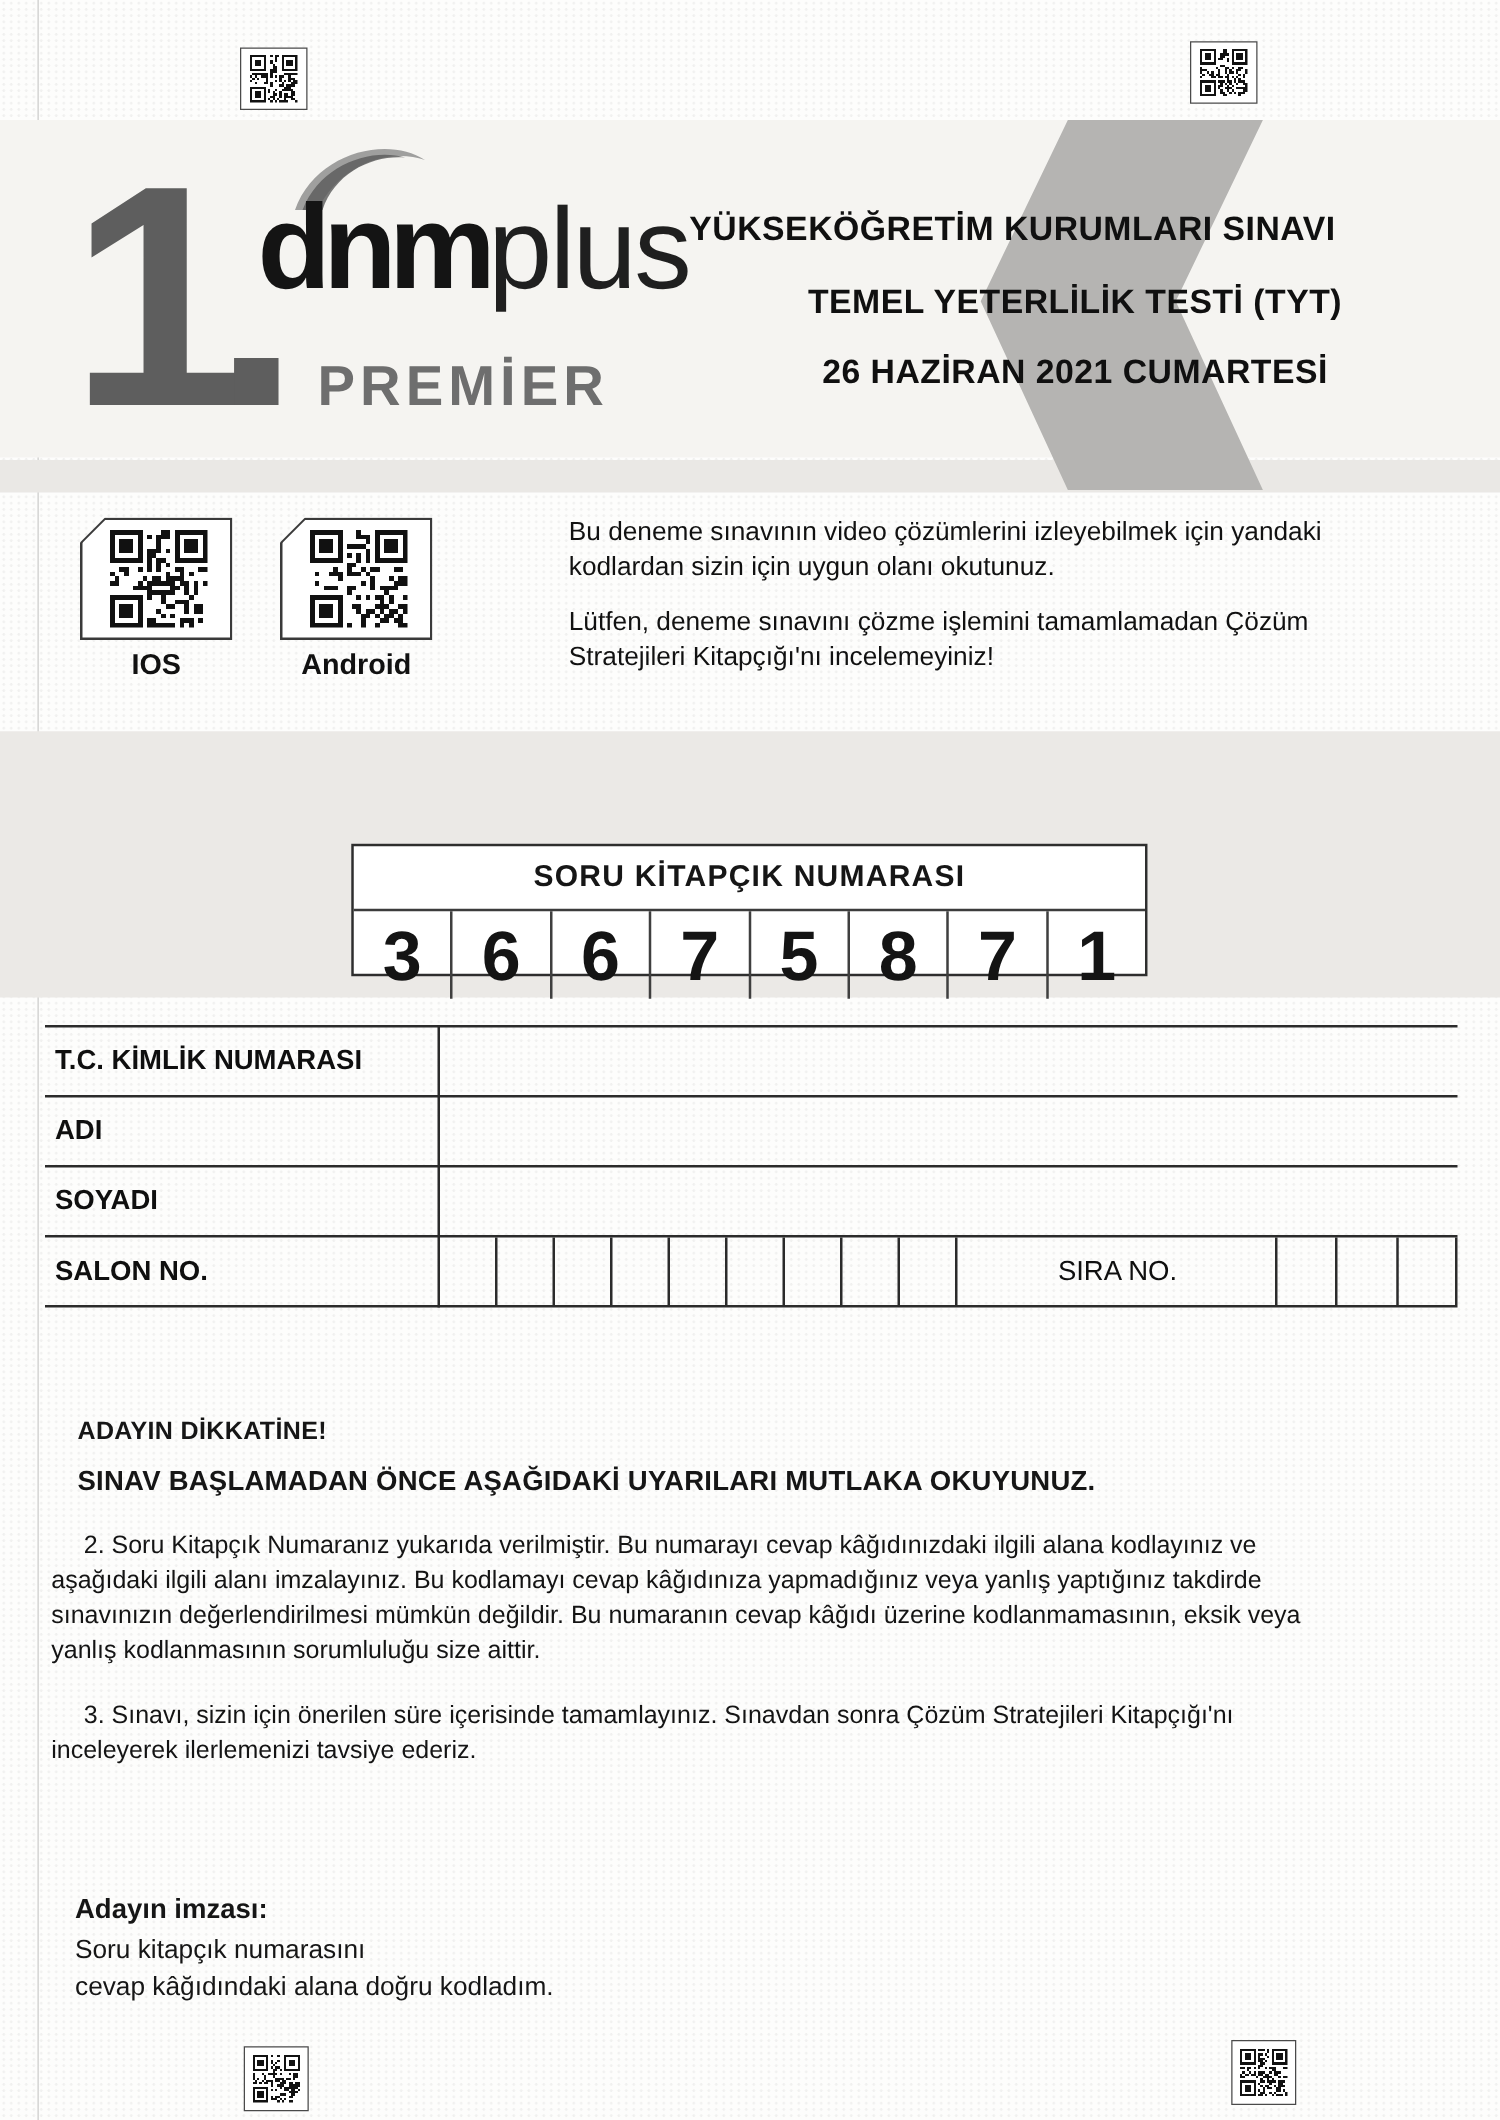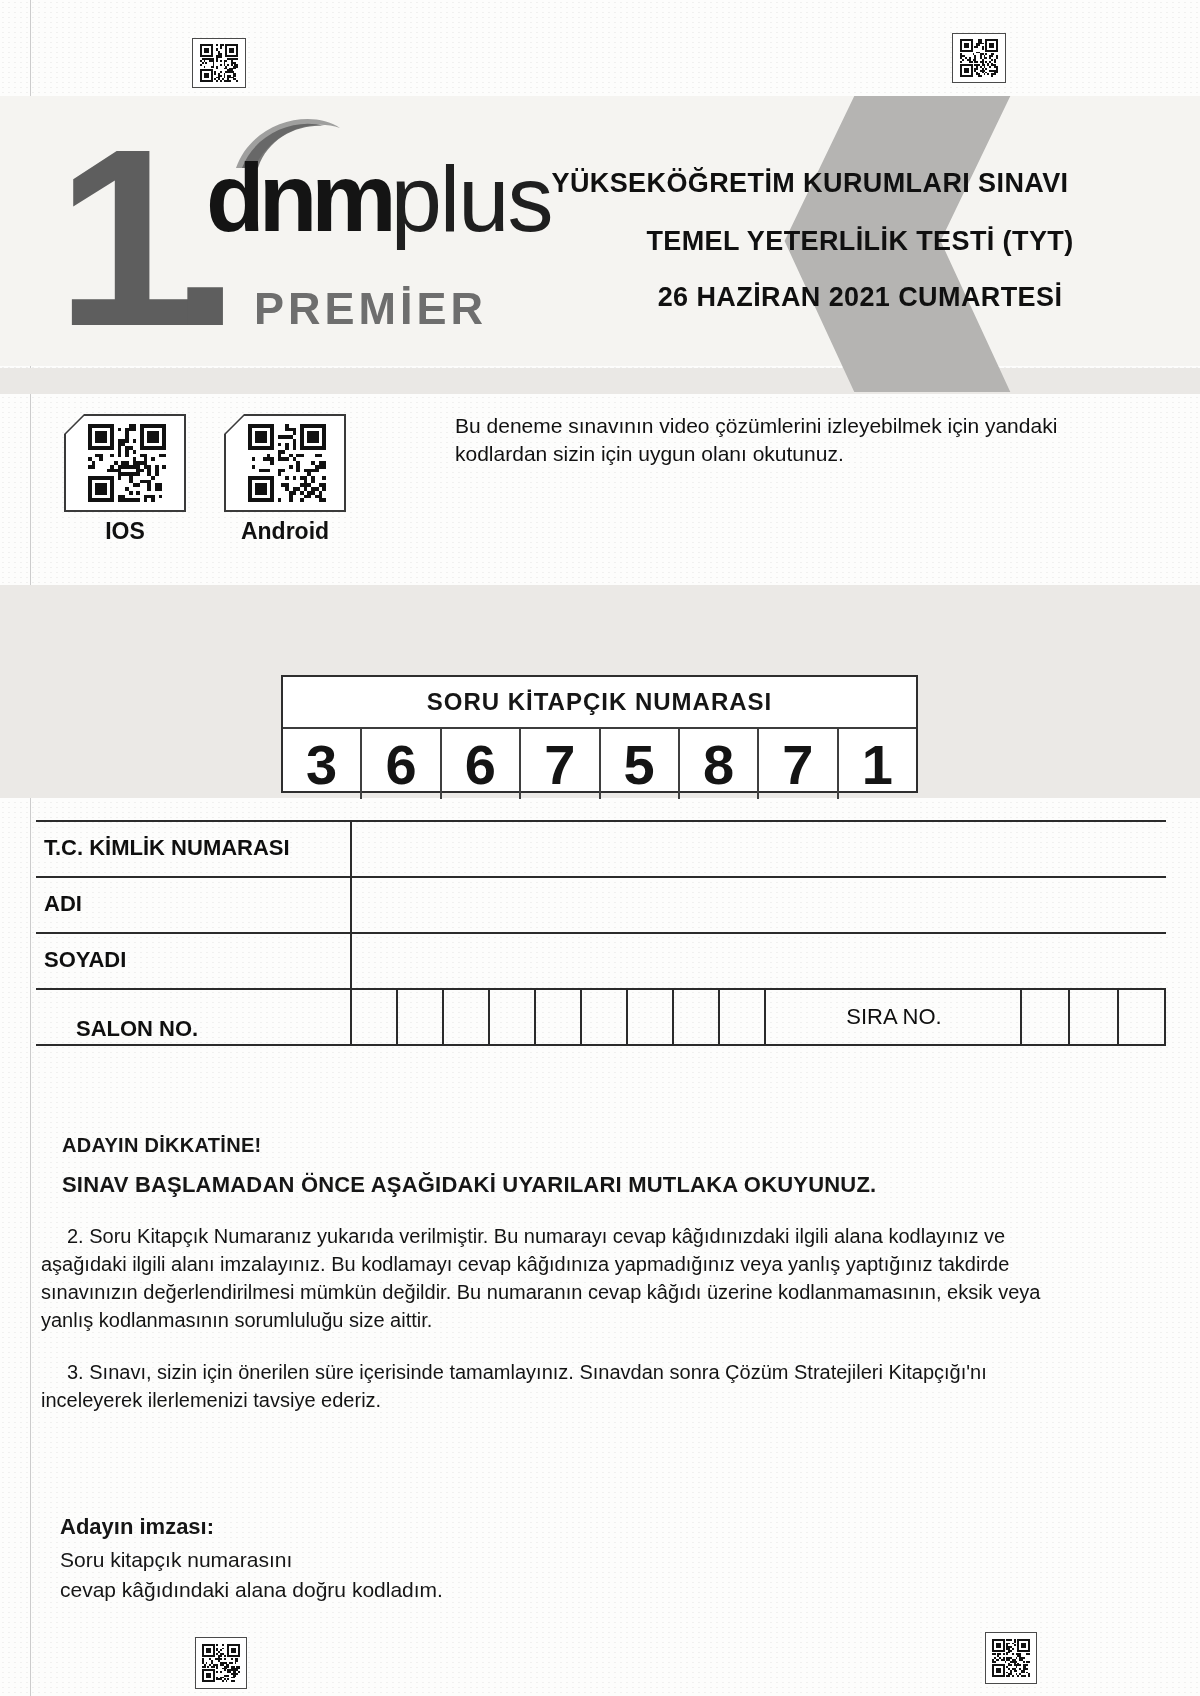--- a/index.html
+++ b/index.html
@@ -37,21 +37,21 @@
   
   .qrbox{position:absolute;width:122px;height:98px;}
   .qrbox .fo{position:absolute;inset:0;background:#3a3a3a;clip-path:polygon(20px 0,100% 0,100% 100%,0 100%,0 20px);}
   .qrbox .fi{position:absolute;inset:1.6px;background:#fff;clip-path:polygon(19px 0,100% 0,100% 100%,0 100%,0 19px);}
   .qrbox .q{position:absolute;left:24px;top:10px;width:78px;height:78px;}
   .qr-label{position:absolute;width:122px;text-align:center;font-weight:700;font-size:23px;color:#111;}
   .info-par{position:absolute;left:455px;width:640px;font-size:21px;line-height:28px;color:#111;}
 
   
   .band-gray{position:absolute;left:0;top:585px;width:1200px;height:213px;background:#ebe9e6;}
-  .booklet{position:absolute;left:281px;top:675px;width:637px;height:118px;background:#fff;border:2px solid #2e2e2e;box-sizing:border-box;}
+  .booklet{position:absolute;left:281px;top:675px;width:637px;height:106px;background:#fff;border:2px solid #2e2e2e;box-sizing:border-box;}
   .booklet-title{height:50px;border-bottom:2px solid #3c3c3c;display:flex;align-items:center;justify-content:center;
     font-weight:700;font-size:24px;letter-spacing:1px;}
   .booklet-digits{display:flex;height:70px;}
   .digit{flex:1;display:flex;align-items:center;justify-content:center;font-weight:700;font-size:56px;color:#141414;}
   .digit:not(:first-child){border-left:2px solid #3f3f3f;}
 
   
   .formtable{position:absolute;left:36px;top:820px;width:1130px;height:226px;}
   .hline{position:absolute;left:0;width:1130px;height:2px;background:#2b2b2b;}
   .vline{position:absolute;width:2px;background:#2b2b2b;}
@@ -819,20 +819,21 @@
           <rect x="16" y="2" width="3" height="3" fill="#111"></rect>
           <rect x="0" y="14" width="7" height="7" fill="#111"></rect>
           <rect x="1" y="15" width="5" height="5" fill="#fff"></rect>
           <rect x="2" y="16" width="3" height="3" fill="#111"></rect>
         </svg></div>
   </div>
   <div class="qr-label" style="left:64px;top:518px;">IOS</div>
   <div class="qr-label" style="left:224px;top:518px;">Android</div>
 
   <div class="info-par" style="top:412px;">Bu deneme sınavının video çözümlerini izleyebilmek için yandaki kodlardan sizin için uygun olanı okutunuz.</div>
+  <div class="info-par" style="top:484px;">Lütfen, deneme sınavını çözme işlemini tamamlamadan Çözüm Stratejileri Kitapçığı'nı incelemeyiniz!</div>
 
   <div class="band-gray tex"></div>
   <div class="booklet">
     <div class="booklet-title">SORU KİTAPÇIK NUMARASI</div>
     <div class="booklet-digits">
       <div class="digit">3</div>
       <div class="digit">6</div>
       <div class="digit">6</div>
       <div class="digit">7</div>
       <div class="digit">5</div>
@@ -846,21 +847,21 @@
     <div class="hline" style="top:0;"></div>
     <div class="hline" style="top:56px;"></div>
     <div class="hline" style="top:112px;"></div>
     <div class="hline" style="top:168px;"></div>
     <div class="hline" style="top:224px;"></div>
     <div class="vline" style="left:314px;top:0;height:226px;"></div>
 
     <div class="flabel" style="top:15px;">T.C. KİMLİK NUMARASI</div>
     <div class="flabel" style="top:71px;">ADI</div>
     <div class="flabel" style="top:127px;">SOYADI</div>
-    <div class="flabel" style="top:196px;margin-left:32px;">SALON NO.</div>
+    <div class="flabel" style="top:184px;">SALON NO.</div>
 
     <div class="flabel" style="left:322px;top:15px;width:806px;"></div>
     <div class="flabel" style="left:322px;top:71px;width:806px;"></div>
     <div class="flabel" style="left:322px;top:127px;width:806px;"></div>
 
     <div class="vline" style="left:360px;top:170px;height:54px;"></div>
     <div class="vline" style="left:406px;top:170px;height:54px;"></div>
     <div class="vline" style="left:452px;top:170px;height:54px;"></div>
     <div class="vline" style="left:498px;top:170px;height:54px;"></div>
     <div class="vline" style="left:544px;top:170px;height:54px;"></div>

